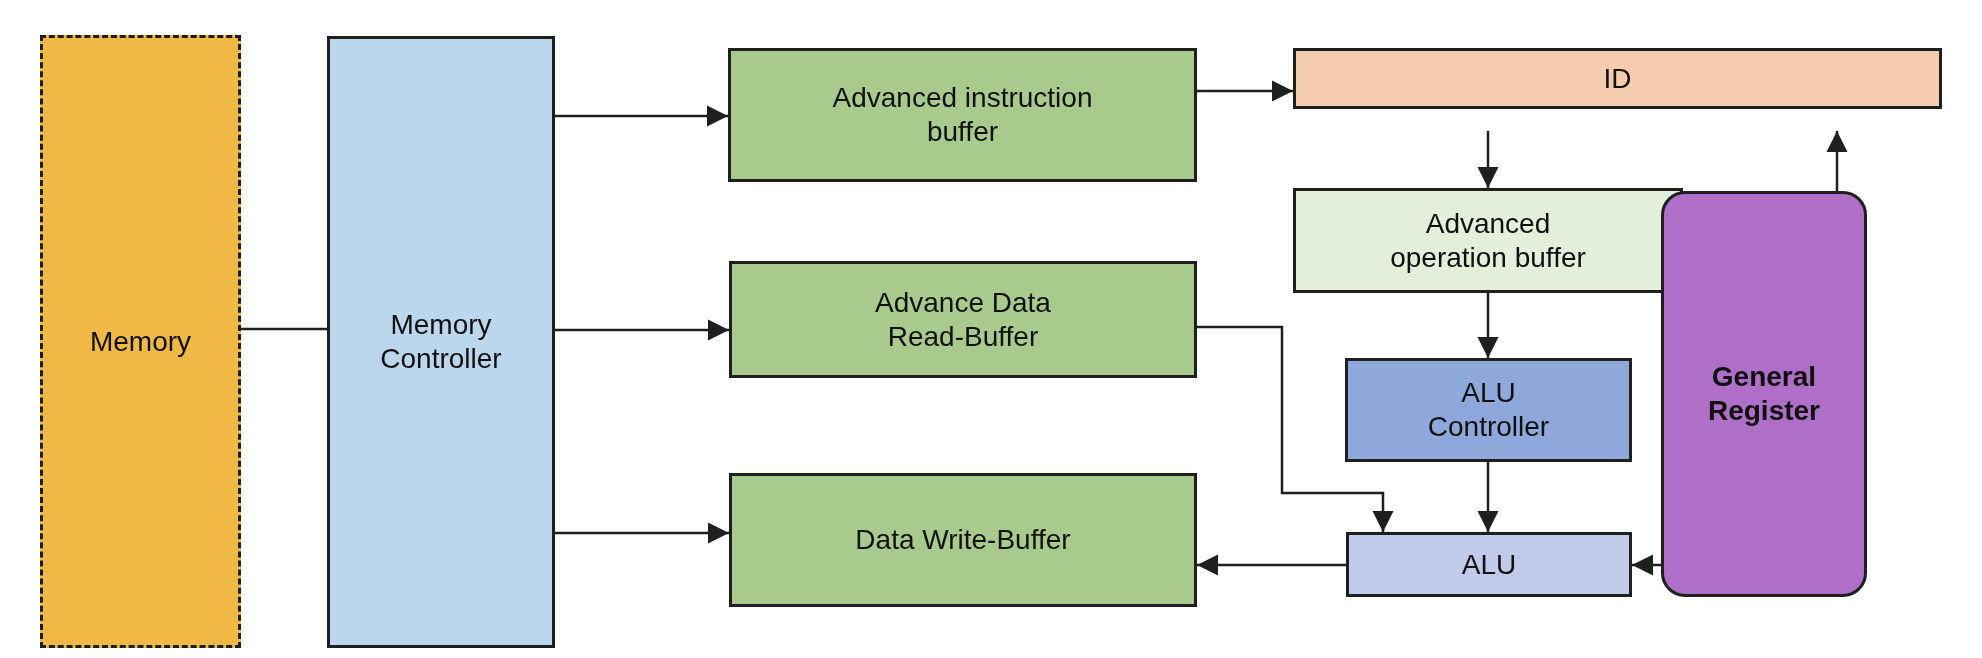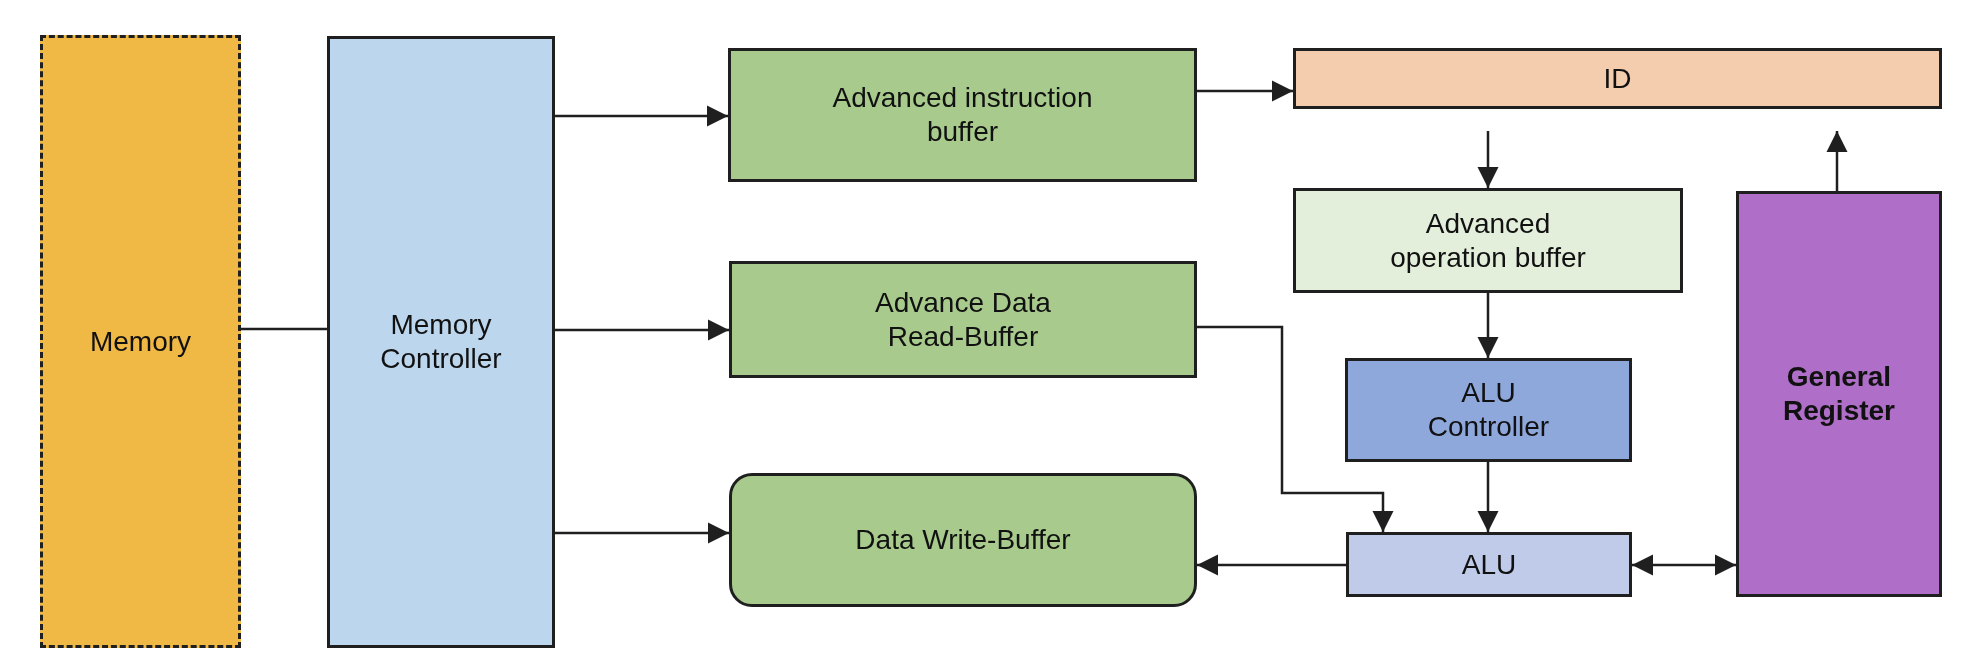--- a/index.html
+++ b/index.html
@@ -28,26 +28,26 @@
     color: #111111;
     font-size: 28px;
     line-height: 1.2;
   }
   .node .lbl { white-space: pre-line; }
 
   .n-memory  { left:40px;   top:35px;  width:201px; height:613px; background:#F0B845; border-style:dashed; }
   .n-memctrl { left:327px;  top:36px;  width:228px; height:612px; background:#BCD6EE; }
   .n-aib     { left:728px;  top:48px;  width:469px; height:134px; background:#A8CB8D; }
   .n-adrb    { left:729px;  top:261px; width:468px; height:117px; background:#A8CB8D; }
-  .n-dwb     { left:729px;  top:473px; width:468px; height:134px; background:#A8CB8D;border-radius:23px; }
+  .n-dwb     { left:729px;  top:473px; width:468px; height:134px; background:#A8CB8D; }
   .n-id      { left:1293px; top:48px;  width:649px; height:61px;  background:#F4CDAF; }
   .n-aob     { left:1293px; top:188px; width:390px; height:105px; background:#E4EFDB; }
   .n-aluctrl { left:1345px; top:358px; width:287px; height:104px; background:#8FA8DC; }
   .n-alu     { left:1346px; top:532px; width:286px; height:65px;  background:#BFCBE9; }
-  .n-genreg  { left:1736px; top:191px; width:206px; height:406px; background:#AF6EC7; font-weight:bold; }
+  .n-genreg  { left:1661px; top:191px; width:206px; height:406px; background:#AF6EC7; font-weight:bold;border-radius:24px; }
 </style>
 </head>
 <body>
 
 <div class="canvas">
 
   <svg class="wires" viewBox="0 0 1982 658" xmlns="http://www.w3.org/2000/svg">
     <defs>
       <marker id="arr" viewBox="0 0 10 10" refX="10" refY="5" markerWidth="8.5" markerHeight="8.5" orient="auto-start-reverse">
         <path d="M0,0 L10,5 L0,10 z" fill="#1f1f1f"></path>

